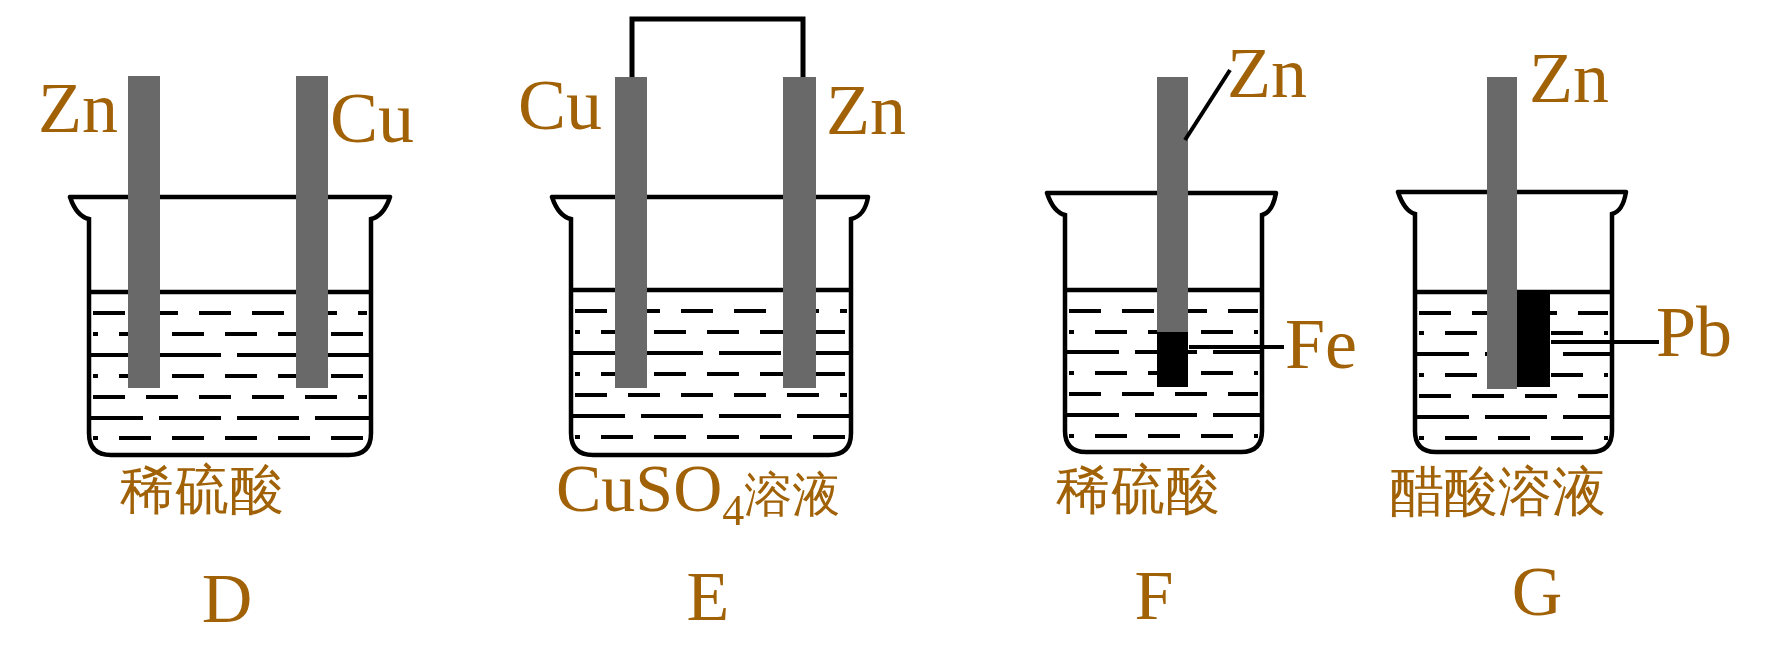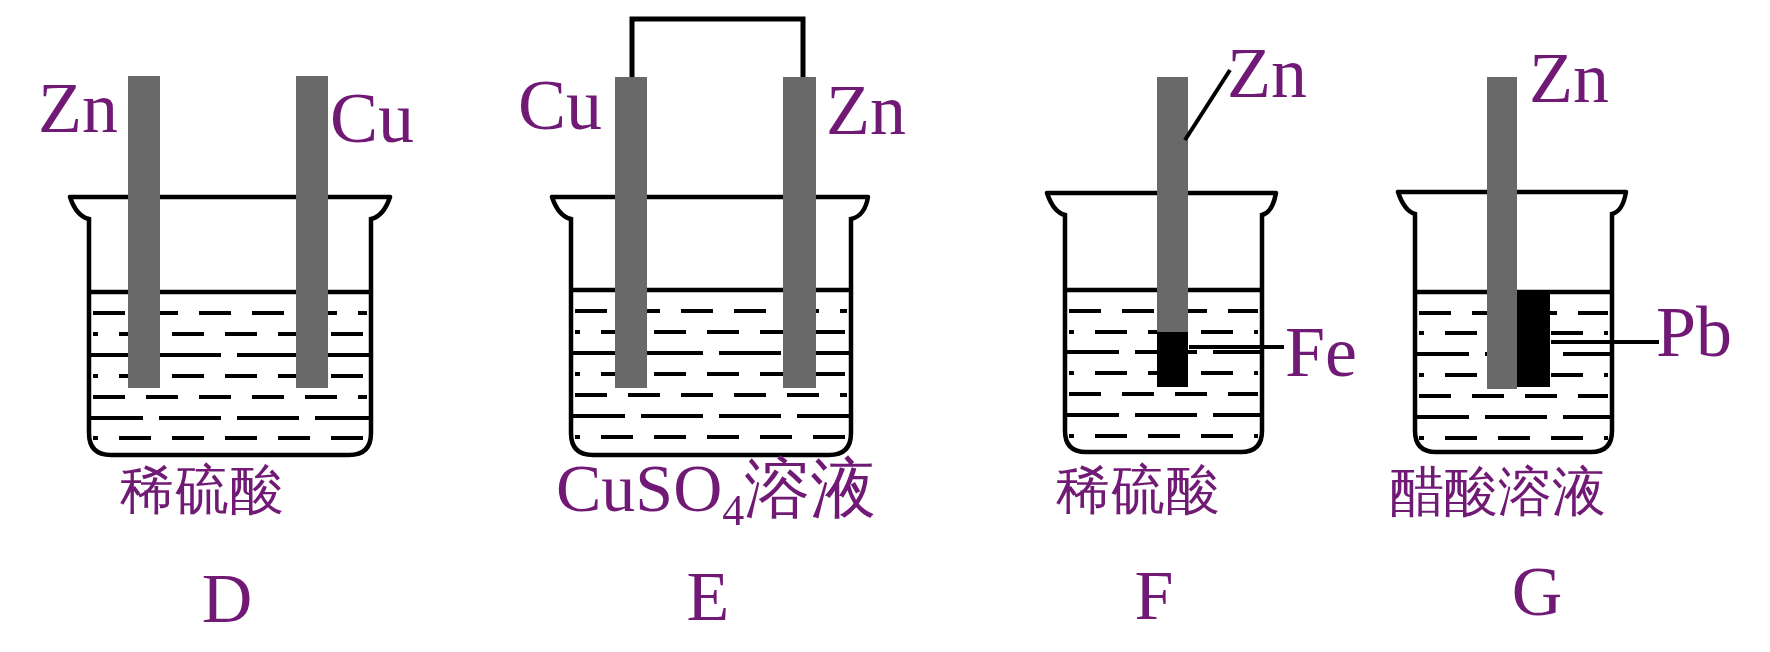--- a/index.html
+++ b/index.html
@@ -1,26 +1,26 @@
 <!DOCTYPE html>
 <html><head>
 <meta charset="utf-8">
 <style>
   html,body{margin:0;padding:0;background:#ffffff;}
   .canvas{
     position:relative;width:1770px;height:652px;background:#ffffff;
-    font-family:"Liberation Serif","DejaVu Serif",serif;color:#701a75;overflow:hidden;
+    font-family:"Liberation Serif","DejaVu Serif",serif;color:#a16207;overflow:hidden;
   }
   .canvas svg{position:absolute;left:0;top:0;}
   .lbl{position:absolute;line-height:1;white-space:nowrap;}
   .el{font-size:72px;}
   .cap{font-size:70px;transform:translateX(-50%);}
   .cjk{font-size:54px;letter-spacing:1px;}
   .sol-e{font-size:68px;}
-  .sol-e .tail{font-size:66px;}
+  .sol-e .tail{font-size:48px;}
   .sol-e .sub{font-size:44px;vertical-align:-14px;}
   .outline{fill:none;stroke:#000;stroke-width:4.5;stroke-linecap:round;}
   .surface{stroke:#000;stroke-width:4.5;}
   .dash{stroke:#000;stroke-width:4;}
   .d1{stroke-dasharray:32 21;}
   .d2{stroke-dasharray:32 21;stroke-dashoffset:27;}
   .d3{stroke-dasharray:62 16;stroke-dashoffset:8;}
   .wire{fill:none;stroke:#000;stroke-width:5;}
   .pointer{stroke:#000;stroke-width:4;}
 </style>
@@ -104,21 +104,21 @@
   <div class="lbl el" style="left:330px;top:82px;">Cu</div>
   <div class="lbl cjk" style="left:120px;top:463px;">稀硫酸</div>
   <div class="lbl cap" style="left:227px;top:564px;">D</div>
 
   <div class="lbl el" style="left:518px;top:69px;">Cu</div>
   <div class="lbl el" style="left:826px;top:74px;">Zn</div>
   <div class="lbl sol-e" style="left:556px;top:454px;"><span>CuSO</span><span class="sub">4</span><span class="tail">溶液</span></div>
   <div class="lbl cap" style="left:708px;top:562px;">E</div>
 
   <div class="lbl el" style="left:1227px;top:37px;">Zn</div>
-  <div class="lbl el" style="left:1285px;top:316px;">Fe</div>
+  <div class="lbl el" style="left:1285px;top:308px;">Fe</div>
   <div class="lbl cjk" style="left:1056px;top:463px;">稀硫酸</div>
   <div class="lbl cap" style="left:1154px;top:561px;">F</div>
 
   <div class="lbl el" style="left:1529px;top:42px;">Zn</div>
   <div class="lbl cjk" style="left:1390px;top:465px;letter-spacing:0;">醋酸溶液</div>
   <div class="lbl el" style="left:1656px;top:296px;">Pb</div>
   <div class="lbl cap" style="left:1537px;top:557px;">G</div>
 
 </div>
 

